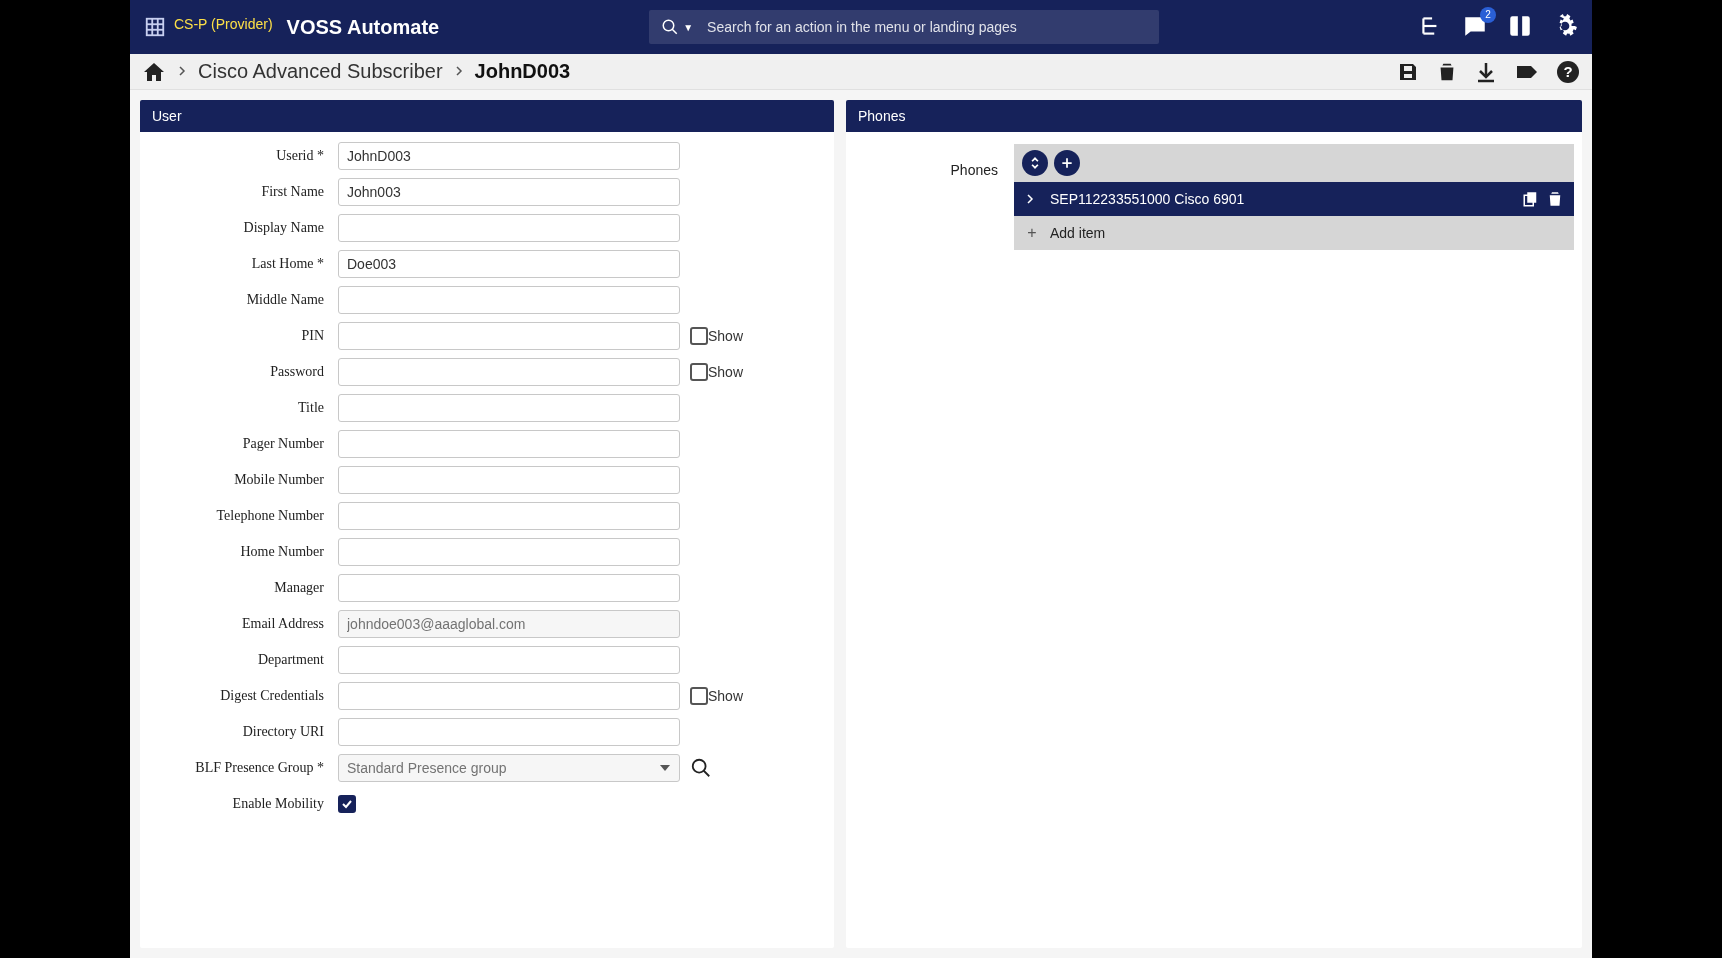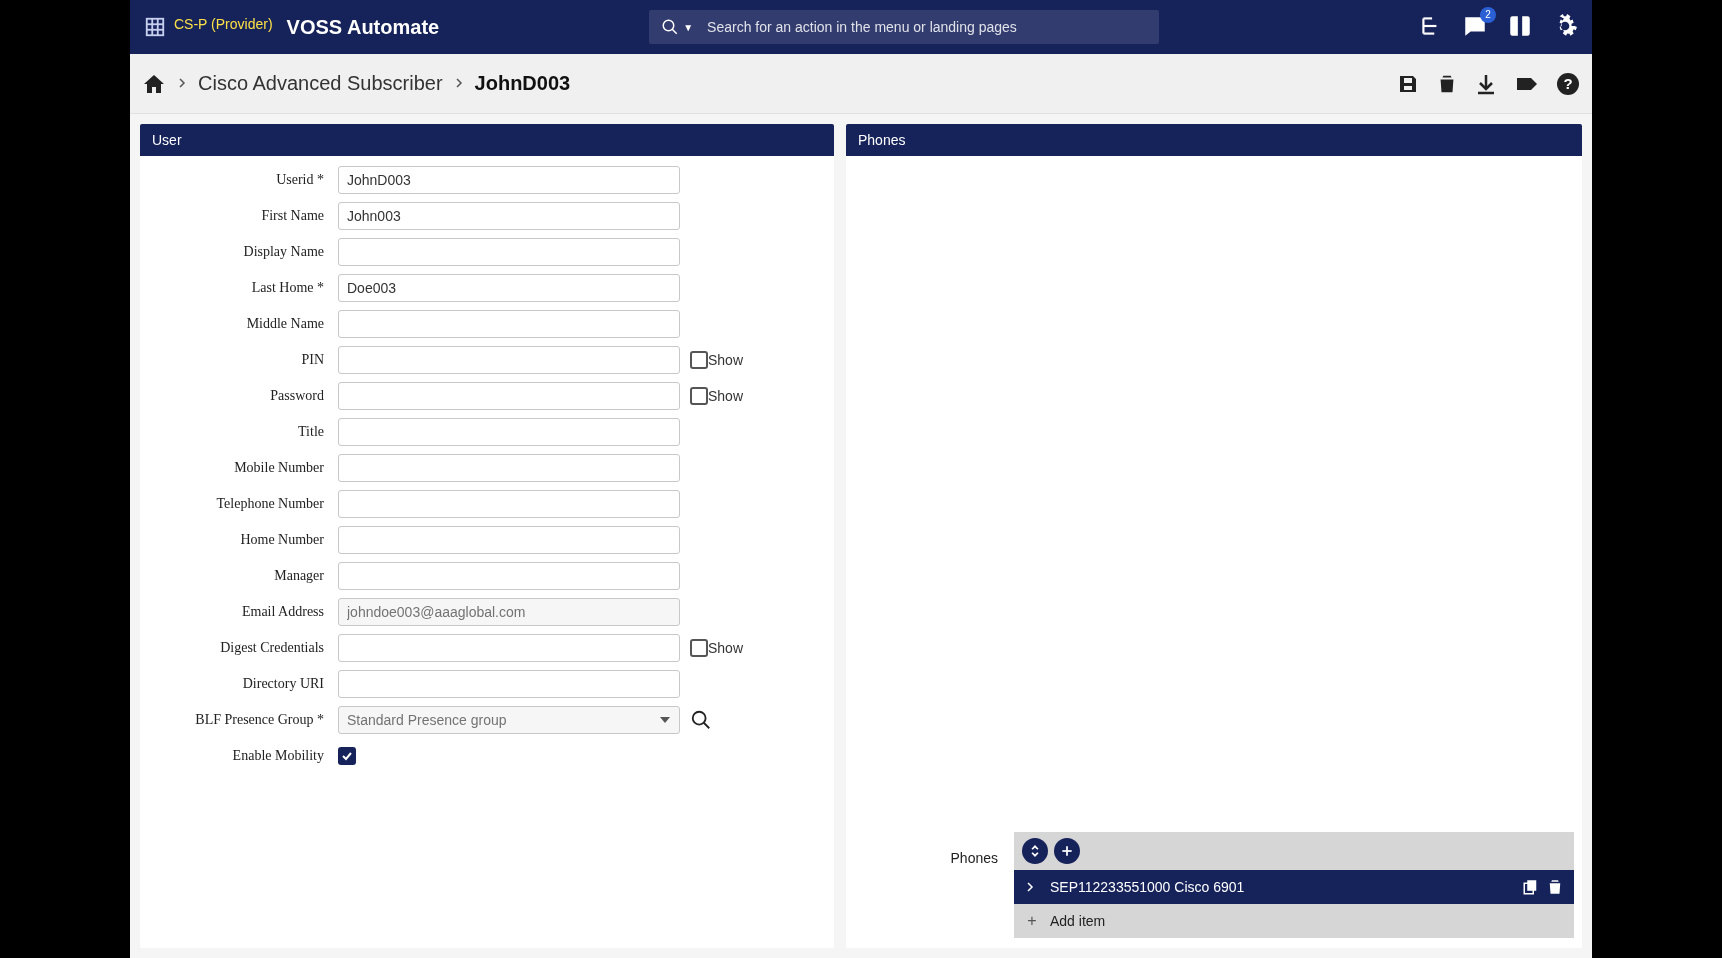--- a/index.html
+++ b/index.html
@@ -56,21 +56,21 @@
   font-size: 10px;
   border-radius: 50%;
   width: 16px; height: 16px;
   display: flex; align-items: center; justify-content: center;
 }
 
 
 .crumb-row {
   background: #f0f0f0;
   border-bottom: 1px solid #e0e0e0;
-  height: 60px;
+  height: 36px;
   display: flex;
   align-items: center;
   padding: 0 12px;
 }
 .crumb-home { cursor: pointer; display:flex; align-items:center; }
 .crumb-sep { margin: 0 10px; color: #555; }
 .crumb-link { color: #333; font-size: 20px; cursor: pointer; }
 .crumb-current { font-size: 20px; font-weight: 700; color: #111; }
 .crumb-spacer { flex: 1; }
 .crumb-actions { display: flex; align-items: center; gap: 16px; }
@@ -86,21 +86,21 @@
   overflow: hidden;
 }
 .panel {
   background: #fff;
   border-radius: 2px;
   display: flex;
   flex-direction: column;
   overflow: hidden;
 }
 .panel.left { flex: 0 0 694px; }
-.panel.right { flex: 1; justify-content: space-between; }
+.panel.right { flex: 1; }
 .panel-header {
   background: #16225a;
   color: #fff;
   padding: 8px 12px;
   font-size: 14px;
 }
 .panel-body {
   padding: 8px 10px 10px 10px;
   overflow-y: auto;
   flex: 1;
@@ -329,38 +329,46 @@
           <div class="form-extra">
             <span class="chk"></span>
             <span>Show</span>
           </div>
         </div>
         <div class="form-row">
           <div class="form-label">Title</div>
           <input class="form-input" value="" style="">
         </div>
         <div class="form-row">
+          <div class="form-label">Pager Number</div>
+          <input class="form-input" value="" style="">
+        </div>
+        <div class="form-row">
           <div class="form-label">Mobile Number</div>
           <input class="form-input" value="" style="">
         </div>
         <div class="form-row">
           <div class="form-label">Telephone Number</div>
           <input class="form-input" value="" style="">
         </div>
         <div class="form-row">
           <div class="form-label">Home Number</div>
           <input class="form-input" value="" style="">
         </div>
         <div class="form-row">
           <div class="form-label">Manager</div>
           <input class="form-input" value="" style="">
         </div>
         <div class="form-row">
           <div class="form-label">Email Address</div>
           <input class="form-input readonly" disabled="" value="johndoe003@aaaglobal.com" style="">
+        </div>
+        <div class="form-row">
+          <div class="form-label">Department</div>
+          <input class="form-input" value="" style="">
         </div>
         <div class="form-row">
           <div class="form-label">Digest Credentials</div>
           <input class="form-input" type="password" value="" style="">
           <div class="form-extra">
             <span class="chk"></span>
             <span>Show</span>
           </div>
         </div>
         <div class="form-row">

